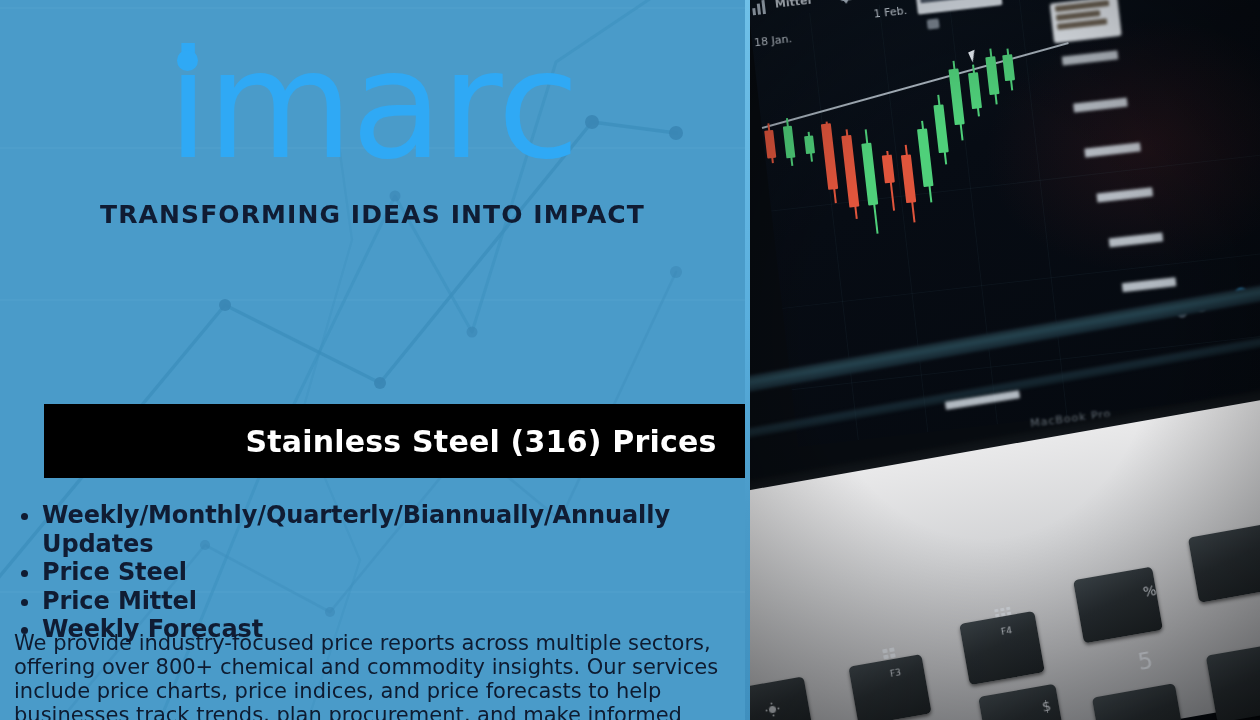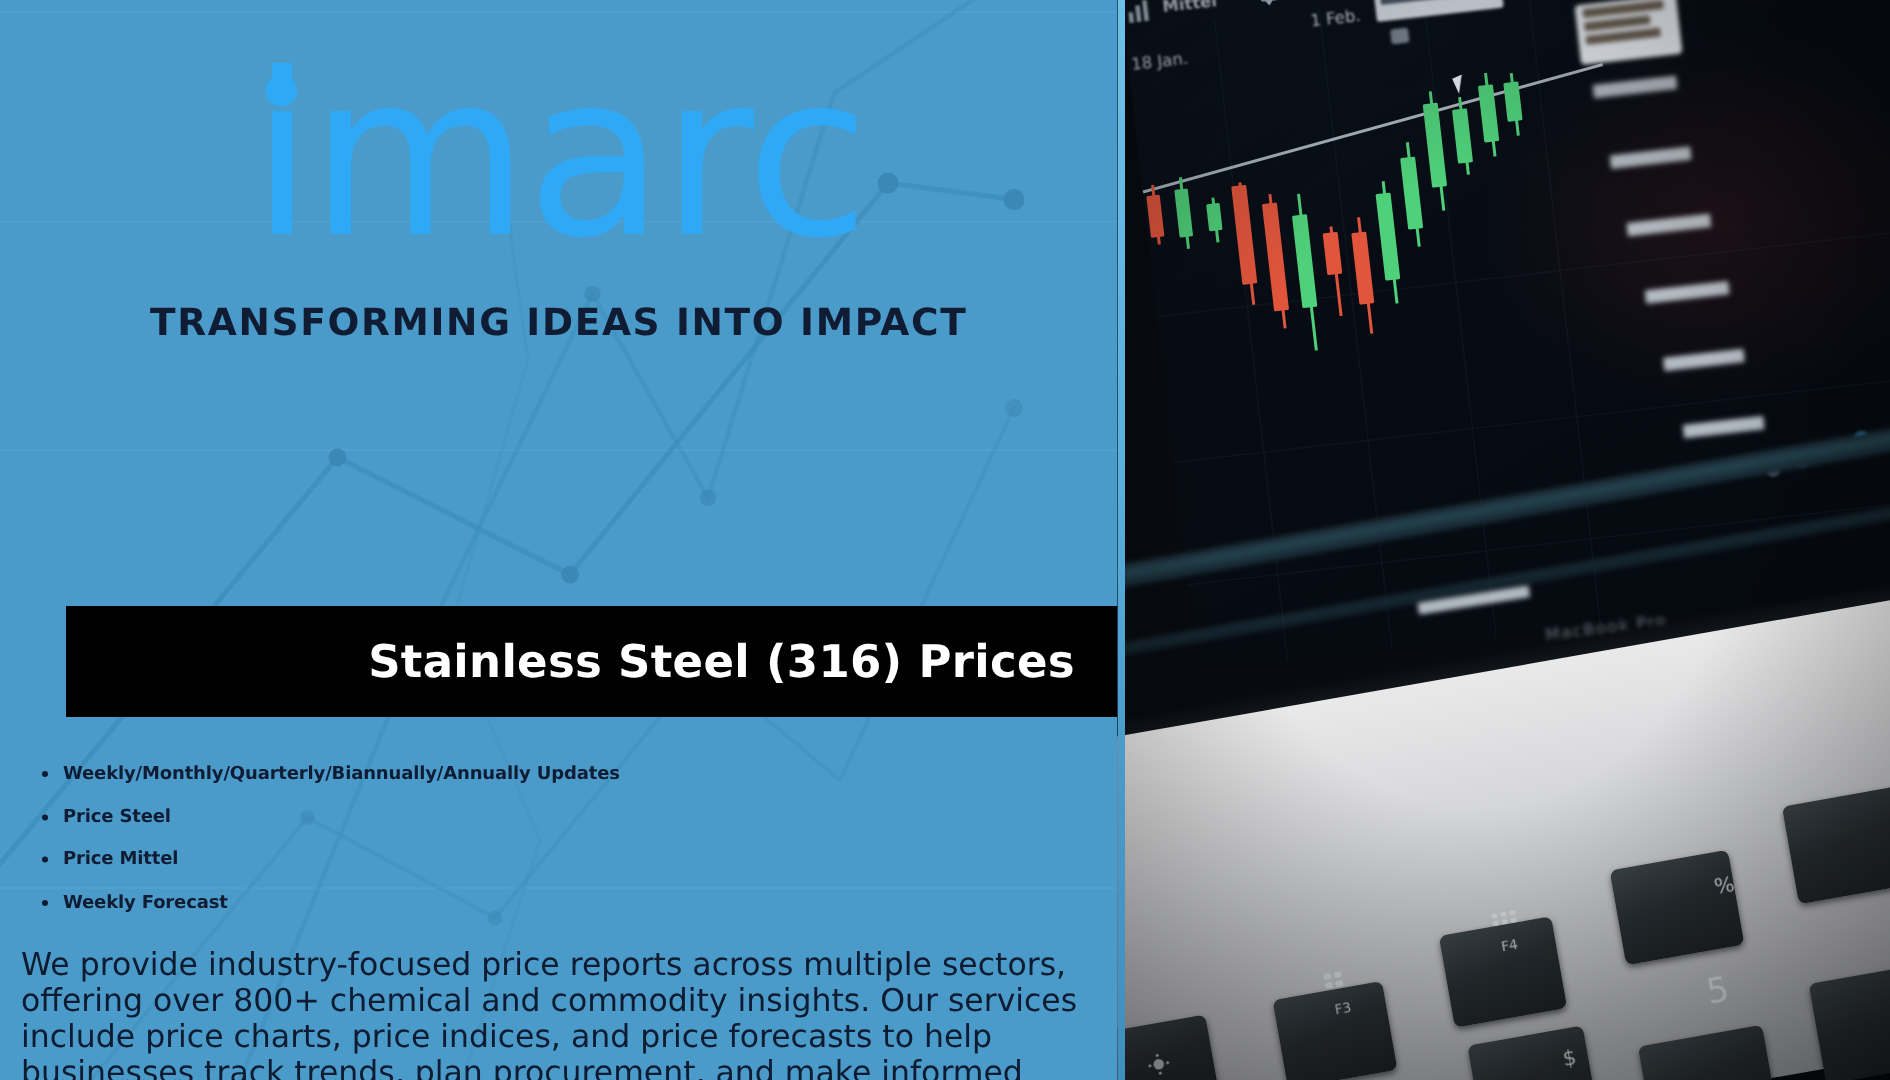--- a/index.html
+++ b/index.html
@@ -96,21 +96,21 @@
   .bullet-list {
     position: absolute;
     left: 20px;
     top: 501px;
     margin: 0;
     padding: 0 0 0 22px;
     list-style: disc;
     color: #101c33;
   }
   .bullet-list li {
-    font-size: 12px;
+    font-size: 24px;
     font-weight: bold;
     line-height: 28.5px;
     letter-spacing: -0.1px;
     font-family: "DejaVu Sans", sans-serif;
   }
 
   
   .description {
     position: absolute;
     left: 14px;

